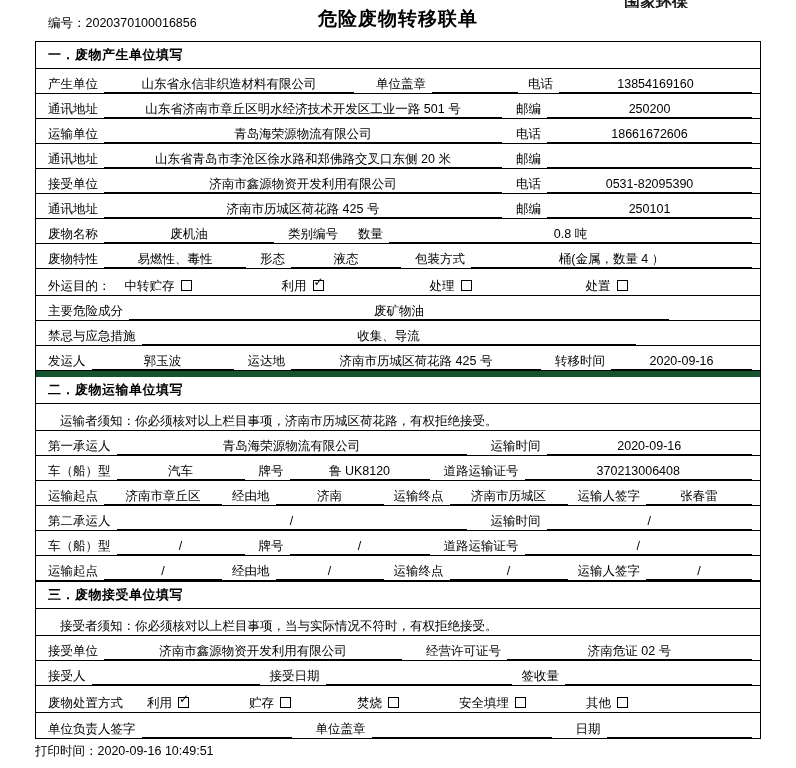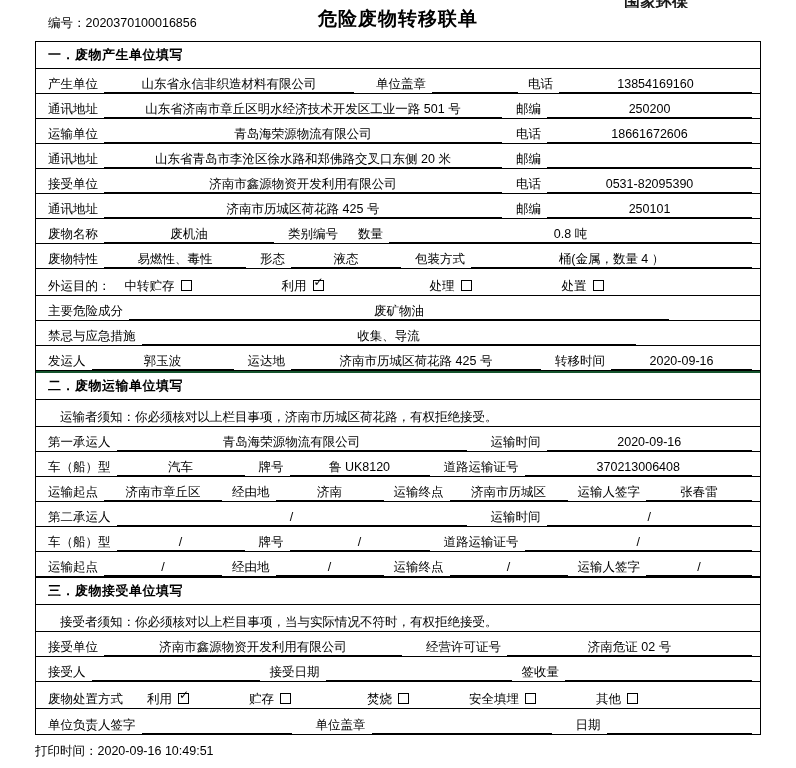--- a/index.html
+++ b/index.html
@@ -211,21 +211,21 @@
       <span class="lbl">外运目的：</span>
       <span class="opt" style="margin-left:8px">
         <span>中转贮存</span><span class="cb"></span>
       </span>
       <span class="opt" style="margin-left:60px">
         <span>利用</span><span class="cb checked"></span>
       </span>
       <span class="opt" style="margin-left:76px">
         <span>处理</span><span class="cb"></span>
       </span>
-      <span class="opt" style="margin-left:60px">
+      <span class="opt" style="margin-left:84px">
         <span>处置</span><span class="cb"></span>
       </span>
     </div>
 
     <div class="row">
       <span class="lbl">主要危险成分</span>
       <span class="val" style="width:540px">废矿物油</span>
     </div>
 
     <div class="row">
@@ -236,21 +236,21 @@
 
     <div class="row">
       <span class="lbl">发运人</span>
       <span class="val" style="width:142px">郭玉波</span>
       <span class="lbl" style="padding-left:14px">运达地</span>
       <span class="val" style="width:250px">济南市历城区荷花路 425 号</span>
       <span class="lbl" style="padding-left:14px">转移时间</span>
       <span class="val grow">2020-09-16</span>
     </div>
 
-    <div class="sec-head" style="border-top:2px solid #14532d">二．废物运输单位填写</div>
+    <div class="sec-head" style="border-top:6px solid #14532d">二．废物运输单位填写</div>
 
     <div class="row tall">
       <span class="note">运输者须知：你必须核对以上栏目事项，济南市历城区荷花路，有权拒绝接受。</span>
     </div>
 
     <div class="row">
       <span class="lbl">第一承运人</span>
       <span class="val" style="width:350px">青岛海荣源物流有限公司</span>
       <span class="lbl" style="padding-left:24px">运输时间</span>
       <span class="val grow">2020-09-16</span>
@@ -326,21 +326,21 @@
     </div>
 
     <div class="row tall">
       <span class="lbl">废物处置方式</span>
       <span class="opt" style="margin-left:18px">
         <span>利用</span><span class="cb checked"></span>
       </span>
       <span class="opt" style="margin-left:30px">
         <span>贮存</span><span class="cb"></span>
       </span>
-      <span class="opt" style="margin-left:46px">
+      <span class="opt" style="margin-left:36px">
         <span>焚烧</span><span class="cb"></span>
       </span>
       <span class="opt" style="margin-left:30px">
         <span>安全填埋</span><span class="cb"></span>
       </span>
       <span class="opt" style="margin-left:30px">
         <span>其他</span><span class="cb"></span>
       </span>
     </div>
 

